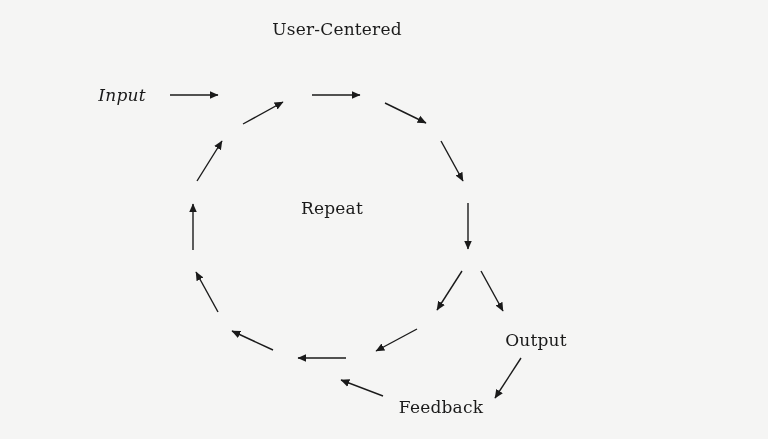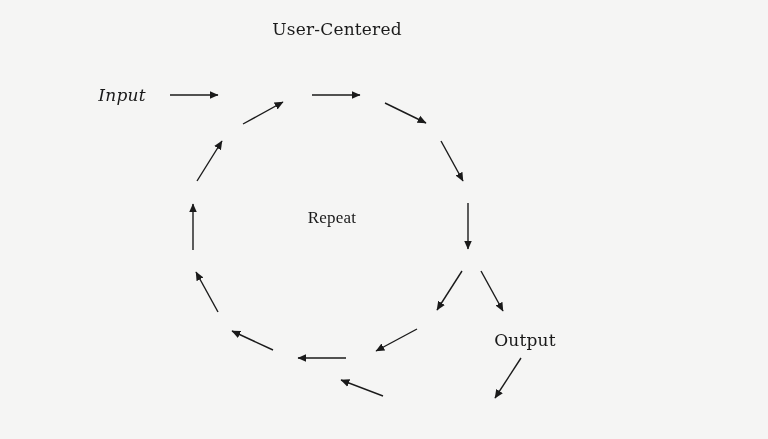--- a/index.html
+++ b/index.html
@@ -70,18 +70,19 @@
         <line x1="218" y1="312" x2="196" y2="272" marker-end="url(#ah)"></line>
         <line x1="193" y1="250" x2="193" y2="204" marker-end="url(#ah)"></line>
         <line x1="197" y1="181" x2="222" y2="141" marker-end="url(#ah)"></line>
       </g>
   </svg>
 
   <div class="label" style="left:337px; top:29px;">User-Centered</div>
 
   <div class="label" style="left:122px; top:95px;font-style:italic;">Input</div>
 
-  <div class="label" style="left:332px; top:218px;font-family:Liberation Serif, serif;">Repeat</div>
+  <div class="label" style="left:332px; top:208px;">Repeat</div>
 
-  <div class="label" style="left:525px; top:340px;">Output</div>
+  <div class="label" style="left:536px; top:340px;">Output</div>
 
+  <div class="label" style="left:441px; top:407px;">Feedback</div>
 
 </div>
 
 </body></html>

